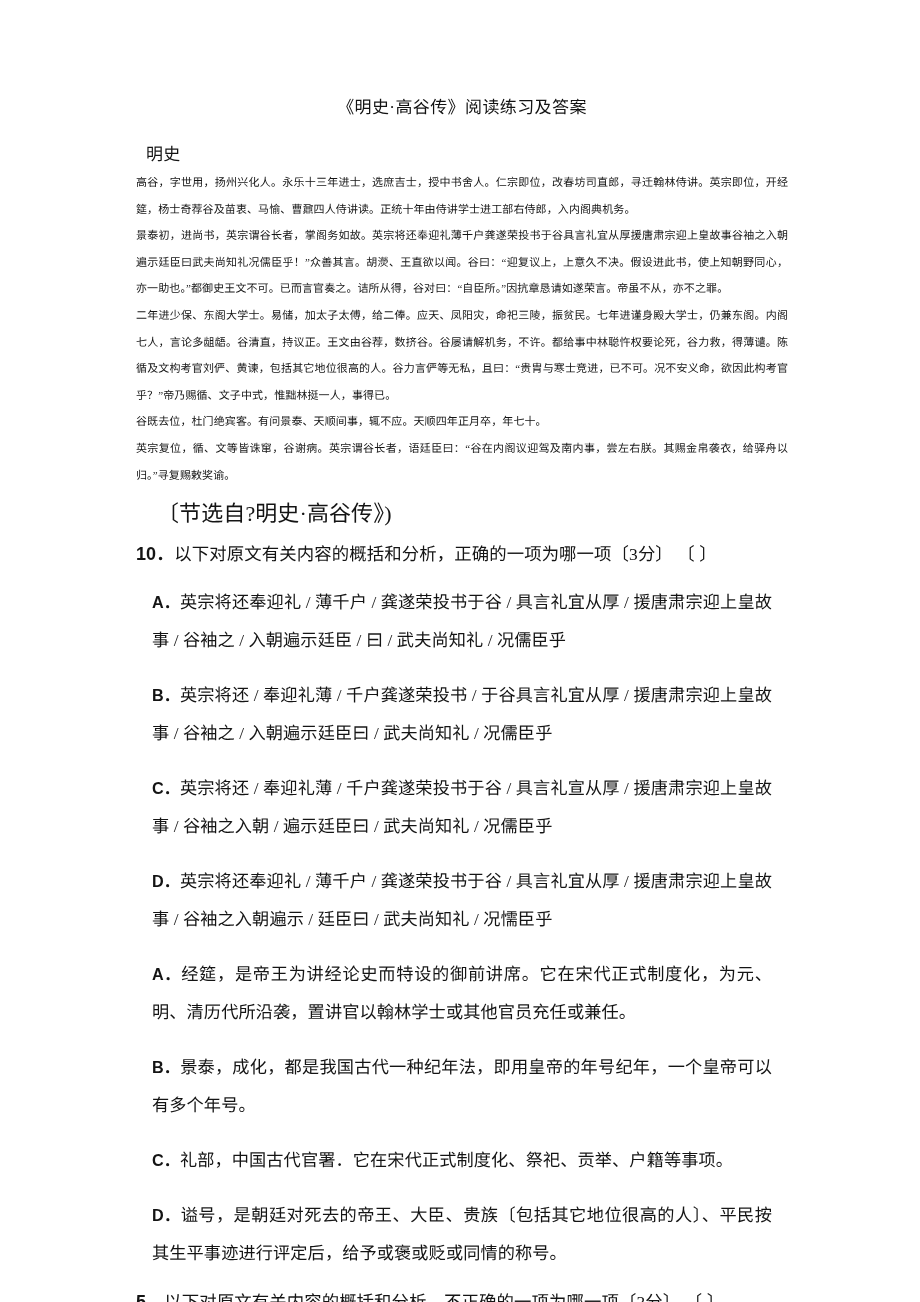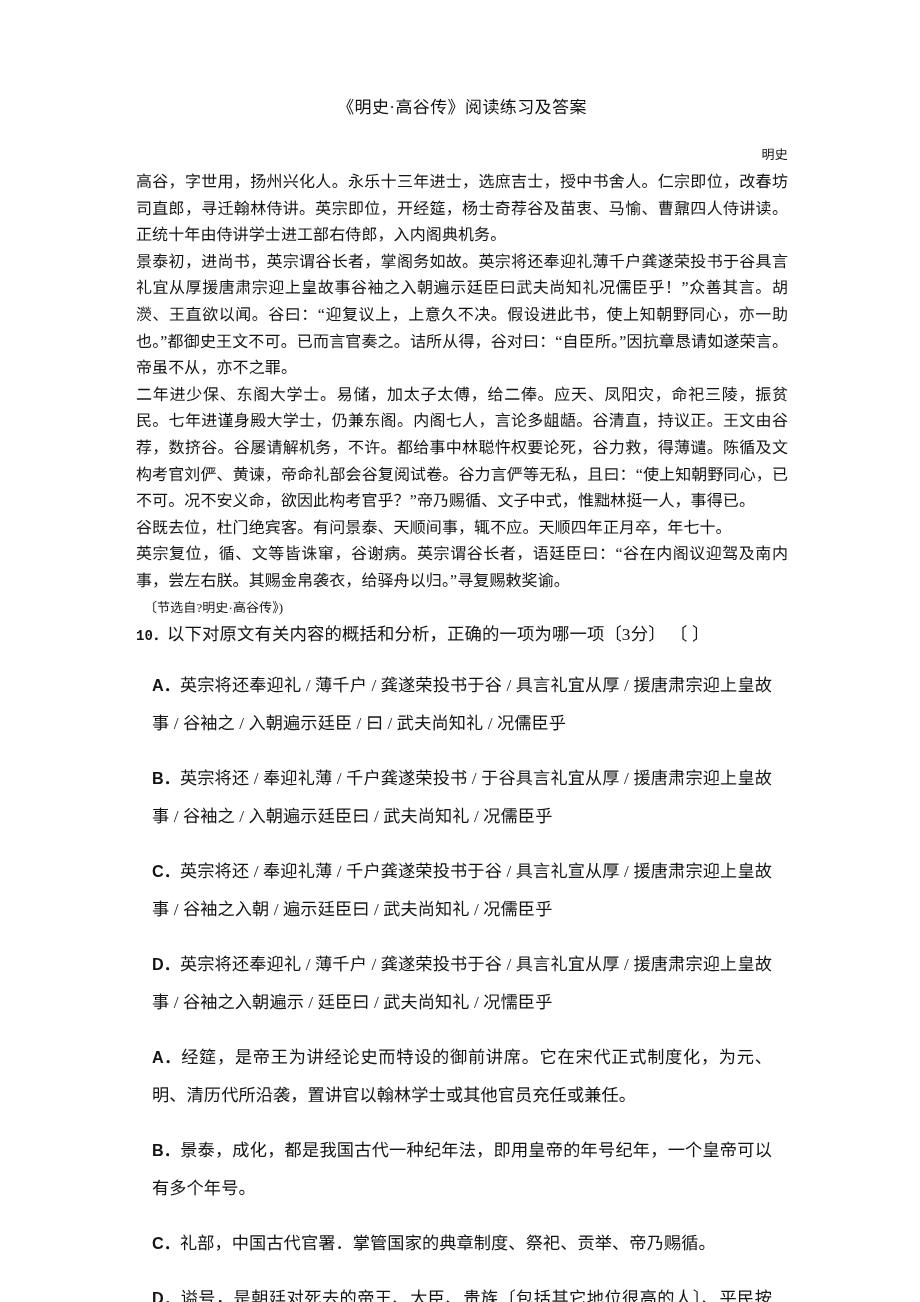--- a/index.html
+++ b/index.html
@@ -33,57 +33,56 @@
   .doc-title {
     text-align: center;
     font-size: 17px;
     line-height: 26px;
     letter-spacing: 0.4px;
     margin: 0 0 20px 0;
     font-weight: normal;
     color: #121212;
   }
   .source-line {
-    font-size: 13px;
+    font-size: 17px;
     line-height: 27px;
     margin: 0 0 1px 0;
     text-indent: 10px;
     letter-spacing: 0.2px;
-    text-align: right;
   }
   p.para {
     margin: 0;
-    font-size: 16px;
+    font-size: 11px;
     line-height: 26.6px;
     text-align: justify;
     text-justify: inter-ideograph;
     letter-spacing: 0.1px;
     word-break: break-all;
   }
   p.para.last-left {
     text-align: left;
   }
   .attribution {
-    margin: 0;
-    font-size: 13px;
+    margin: 13px;
+    font-size: 22px;
     line-height: 26.6px;
     text-indent: 8px;
     letter-spacing: 0.1px;
   }
   .q-stem {
     margin: 0;
     font-size: 17.4px;
     line-height: 26.6px;
     letter-spacing: 0.1px;
     text-align: left;
   }
   .q-stem .qnum {
     font-weight: bold;
-    font-family: Liberation Mono, monospace;
-    font-size: 14px;
+    font-family: Liberation Sans, sans-serif;
+    font-size: 18px;
   }
   .opt {
     margin: 16px;
     font-size: 17.2px;
     line-height: 38px;
     letter-spacing: 0.1px;
     text-align: justify;
     text-justify: inter-ideograph;
     word-break: break-all;
   }
@@ -102,35 +101,35 @@
 
 <div class="page">
   <div class="content">
 
     <div class="doc-title">《明史·高谷传》阅读练习及答案</div>
 
     <div class="source-line">明史</div>
 
     <p class="para">高谷，字世用，扬州兴化人。永乐十三年进士，选庶吉士，授中书舍人。仁宗即位，改春坊司直郎，寻迁翰林侍讲。英宗即位，开经筵，杨士奇荐谷及苗衷、马愉、曹鼐四人侍讲读。正统十年由侍讲学士进工部右侍郎，入内阁典机务。</p>
     <p class="para">景泰初，进尚书，英宗谓谷长者，掌阁务如故。英宗将还奉迎礼薄千户龚遂荣投书于谷具言礼宜从厚援唐肃宗迎上皇故事谷袖之入朝遍示廷臣曰武夫尚知礼况儒臣乎！”众善其言。胡濙、王直欲以闻。谷曰：“迎复议上，上意久不决。假设进此书，使上知朝野同心，亦一助也。”都御史王文不可。已而言官奏之。诘所从得，谷对曰：“自臣所。”因抗章恳请如遂荣言。帝虽不从，亦不之罪。</p>
-    <p class="para">二年进少保、东阁大学士。易储，加太子太傅，给二俸。应天、凤阳灾，命祀三陵，振贫民。七年进谨身殿大学士，仍兼东阁。内阁七人，言论多龃龉。谷清直，持议正。王文由谷荐，数挤谷。谷屡请解机务，不许。都给事中林聪忤权要论死，谷力救，得薄谴。陈循及文构考官刘俨、黄谏，帝命礼部会谷复阅试卷。谷力言俨等无私，且曰：“使上知朝野同心，已不可。况不安义命，欲因此构考官乎？”帝乃赐循、文子中式，惟黜林挺一人，事得已。</p>
+    <p class="para">二年进少保、东阁大学士。易储，加太子太傅，给二俸。应天、凤阳灾，命祀三陵，振贫民。七年进谨身殿大学士，仍兼东阁。内阁七人，言论多龃龉。谷清直，持议正。王文由谷荐，数挤谷。谷屡请解机务，不许。都给事中林聪忤权要论死，谷力救，得薄谴。陈循及文构考官刘俨、黄谏，包括其它地位很高的人。谷力言俨等无私，且曰：“贵胄与寒士竞进，已不可。况不安义命，欲因此构考官乎？”帝乃赐循、文子中式，惟黜林挺一人，事得已。</p>
     <p class="para last-left">谷既去位，杜门绝宾客。有问景泰、天顺间事，辄不应。天顺四年正月卒，年七十。</p>
     <p class="para">英宗复位，循、文等皆诛窜，谷谢病。英宗谓谷长者，语廷臣曰：“谷在内阁议迎驾及南内事，尝左右朕。其赐金帛袭衣，给驿舟以归。”寻复赐敕奖谕。</p>
 
     <p class="attribution">〔节选自?明史·高谷传》)</p>
 
     <p class="q-stem"><span class="qnum">10．</span><span>以下对原文有关内容的概括和分析，正确的一项为哪一项〔3分〕 〔 〕</span></p>
 
     <p class="opt"><span class="optlabel">A．</span><span>英宗将还奉迎礼 / 薄千户 / 龚遂荣投书于谷 / 具言礼宜从厚 / 援唐肃宗迎上皇故事 / 谷袖之 / 入朝遍示廷臣 / 曰 / 武夫尚知礼 / 况儒臣乎</span></p>
     <p class="opt"><span class="optlabel">B．</span><span>英宗将还 / 奉迎礼薄 / 千户龚遂荣投书 / 于谷具言礼宜从厚 / 援唐肃宗迎上皇故事 / 谷袖之 / 入朝遍示廷臣曰 / 武夫尚知礼 / 况儒臣乎</span></p>
     <p class="opt"><span class="optlabel">C．</span><span>英宗将还 / 奉迎礼薄 / 千户龚遂荣投书于谷 / 具言礼宣从厚 / 援唐肃宗迎上皇故事 / 谷袖之入朝 / 遍示廷臣曰 / 武夫尚知礼 / 况儒臣乎</span></p>
     <p class="opt"><span class="optlabel">D．</span><span>英宗将还奉迎礼 / 薄千户 / 龚遂荣投书于谷 / 具言礼宜从厚 / 援唐肃宗迎上皇故事 / 谷袖之入朝遍示 / 廷臣曰 / 武夫尚知礼 / 况懦臣乎</span></p>
 
 
     <p class="opt"><span class="optlabel">A．</span><span>经筵，是帝王为讲经论史而特设的御前讲席。它在宋代正式制度化，为元、明、清历代所沿袭，置讲官以翰林学士或其他官员充任或兼任。</span></p>
     <p class="opt"><span class="optlabel">B．</span><span>景泰，成化，都是我国古代一种纪年法，即用皇帝的年号纪年，一个皇帝可以有多个年号。</span></p>
-    <p class="opt left-align"><span class="optlabel">C．</span><span>礼部，中国古代官署．掌管国家的典章制度、祭祀、贡举、帝乃赐循。</span></p>
+    <p class="opt left-align"><span class="optlabel">C．</span><span>礼部，中国古代官署．它在宋代正式制度化、祭祀、贡举、户籍等事项。</span></p>
     <p class="opt"><span class="optlabel">D．</span><span>谥号，是朝廷对死去的帝王、大臣、贵族〔包括其它地位很高的人〕、平民按其生平事迹进行评定后，给予或褒或贬或同情的称号。</span></p>
 
     <p class="q-stem"><span class="qnum">5．</span><span>以下对原文有关内容的概括和分析，不正确的一项为哪一项〔3分〕 〔 〕</span></p>
 
   </div>
 </div>
 
 </body></html>

